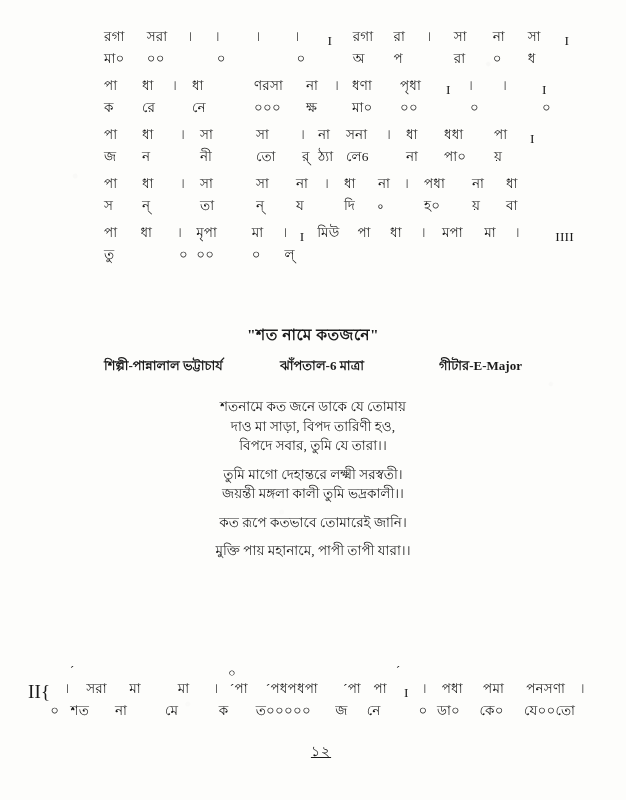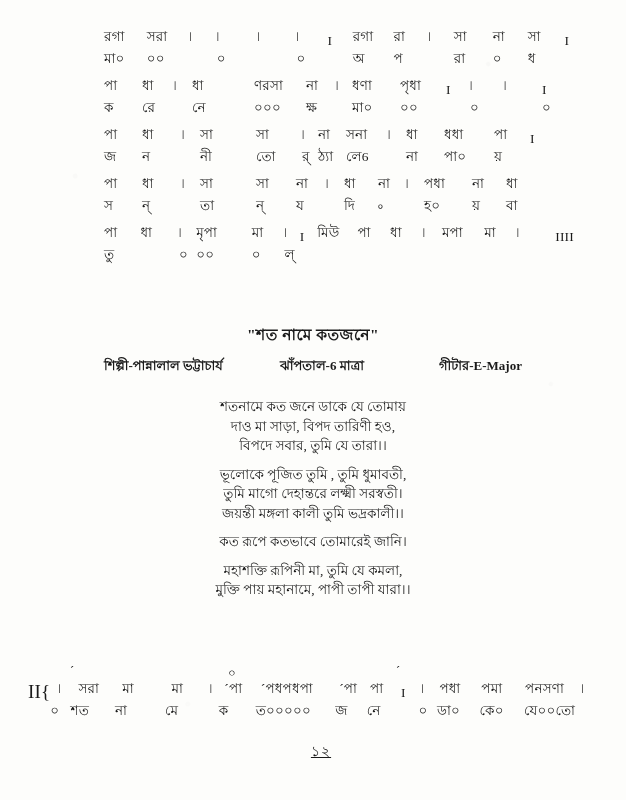--- a/index.html
+++ b/index.html
@@ -114,21 +114,21 @@
     position: relative;
   }
   .sam {
     position: absolute;
     font-size: 12px;
   }
   .brace {
     display: inline-block;
     font-size: 19px;
     line-height: 19px;
-    margin-right: 8px;
+    margin-right: 16px;
     text-align: right;
   }
 
   
   .page-number {
     position: absolute;
     left: 16px;
     right: 0;
     bottom: 36px;
     text-align: center;
@@ -327,29 +327,27 @@
     <span>গীটার-E-Major</span>
   </div>
 
   <div class="lyrics">
     <div class="stanza">
       <div class="l">শতনামে কত জনে ডাকে যে তোমায়</div>
       <div class="l">দাও মা সাড়া, বিপদ তারিণী হও,</div>
       <div class="l">বিপদে সবার, তুমি যে তারা।।</div>
     </div>
     <div class="stanza">
-      <div class="l">ভূলোকে পূজিত তুমি , তুমি ধুমাবতী,</div>
       <div class="l">তুমি মাগো দেহান্তরে লক্ষ্মী সরস্বতী।</div>
       <div class="l">জয়ন্তী মঙ্গলা কালী তুমি ভদ্রকালী।।</div>
     </div>
     <div class="stanza">
       <div class="l">কত রূপে কতভাবে তোমারেই জানি।</div>
     </div>
     <div class="stanza">
-      <div class="l">মহাশক্তি রূপিনী মা, তুমি যে কমলা,</div>
       <div class="l">মুক্তি পায় মহানামে, পাপী তাপী যারা।।</div>
     </div>
   </div>
 
   <div class="notation-bottom">
     <div class="sam-row">
       <span class="sam" style="left:42px">ˊ</span>
       <span class="sam" style="left:200px">০</span>
       <span class="sam" style="left:368px">ˊ</span>
     </div>

